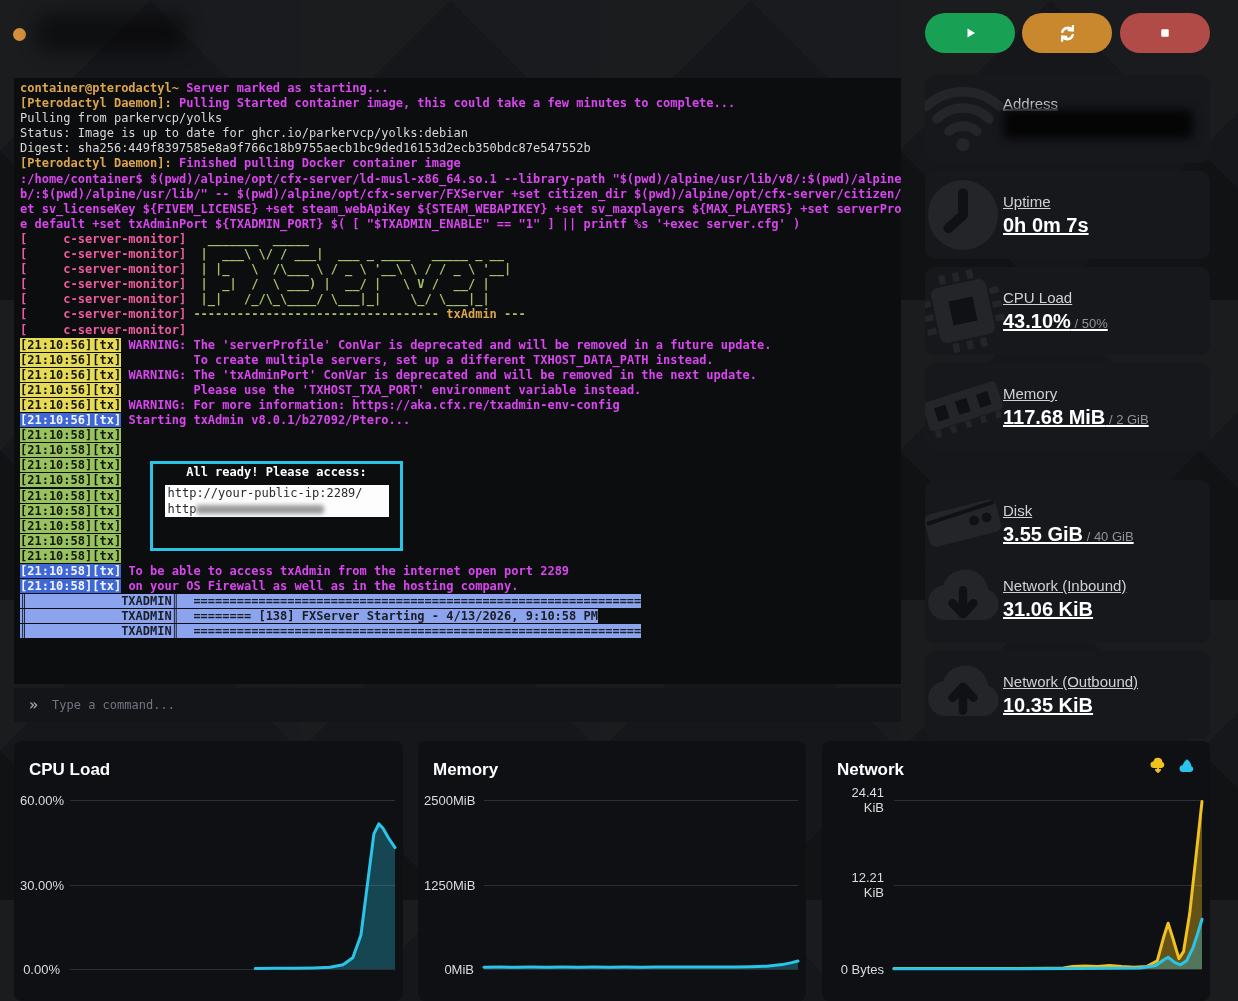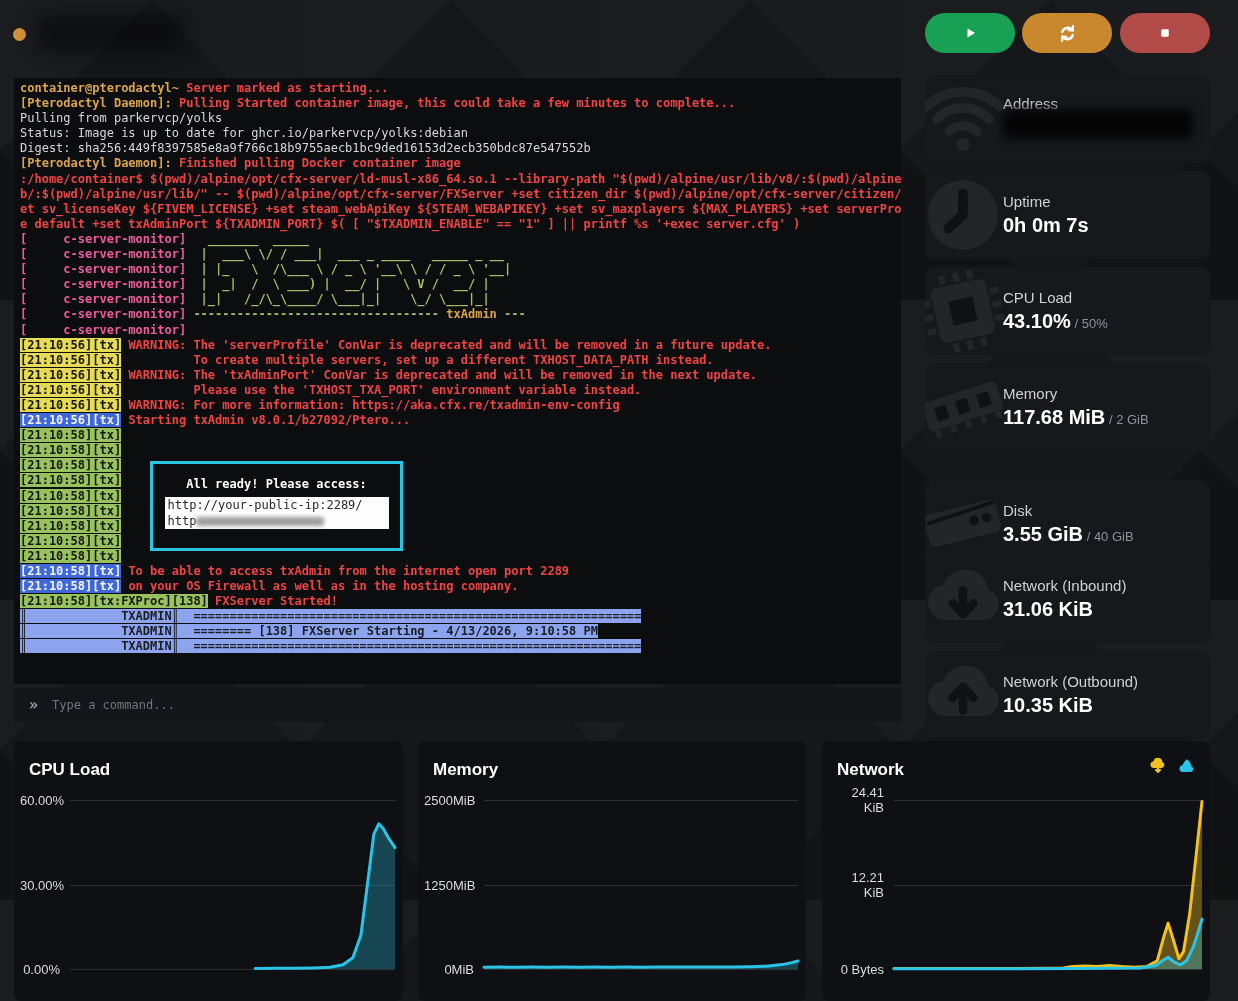--- a/index.html
+++ b/index.html
@@ -24,46 +24,46 @@
   
   .btn { position:absolute; top:13px; width:90px; height:40px; border-radius:20px; border:none; display:flex; align-items:center; justify-content:center; cursor:pointer; }
   .btn.start { left:925px; background:#18a055; }
   .btn.restart { left:1022px; background:#c9882e; }
   .btn.stop { left:1120px; background:#b14b48; }
 
   
   .console { position:absolute; left:14px; top:78px; width:887px; height:606px; background:#0c0d0f; padding:3px 6px 0 6px; overflow:hidden; }
   .ln { white-space:pre; font:12px/15.1px "DejaVu Sans Mono", monospace; color:#d8d8d8; }
   .gold-b { color:#dca54c; font-weight:bold; }
-  .white-b{ color:#ef4444; font-weight:bold;margin-top:34px; }
+  .white-b{ color:#d946ef; font-weight:bold;margin-top:34px; }
   .plain  { color:#d8d8d8; }
   .pink-b { color:#ee5b9e; font-weight:bold; }
   .art    { color:#a6c06a; font-weight:bold; }
   .ts-y   { background:#e7da54; color:#15150f; font-weight:bold; }
   .ts-b   { background:#3e68d8; color:#f5f5f5; font-weight:bold; }
   .ts-g   { background:#98c25e; color:#15170f; font-weight:bold; }
   .txa    { background:#8ca4ee; color:#191d24; font-weight:bold; }
 
-  .ready-box { position:absolute; left:136px; top:383px; width:253px; height:90px; border:3px solid #29c3e6; background:#0c0d0f; padding-top:12px; }
+  .ready-box { position:absolute; left:136px; top:383px; width:253px; height:90px; border:3px solid #29c3e6; background:#0c0d0f; padding-top:0; }
   .rb-title { text-align:center; font:bold 12px/16px "DejaVu Sans Mono", monospace; color:#fff; margin-bottom:5px; }
   .rb-url { background:#fdfdfd; color:#2a2a2a; font:12px/16px "DejaVu Sans Mono", monospace; width:224px; margin:0 auto; padding:0 3px; white-space:pre; }
   .rb-smudge { display:inline-block; width:128px; height:9px; background:#9b9b9b; filter:blur(2px); border-radius:3px; vertical-align:middle; }
 
   
   .cmd-bar { position:absolute; left:14px; top:688px; width:887px; height:34px; background:#141519; display:flex; align-items:center; padding-left:15px; }
   .cmd-chev { color:#9aa0a8; font:bold 15px "DejaVu Sans Mono", monospace; }
   .cmd-input { background:transparent; border:none; outline:none; margin-left:14px; width:700px; font:12px "DejaVu Sans Mono", monospace; color:#d8d8d8; }
   .cmd-input::placeholder { color:#6f7680; }
 
   
   .stat-card { position:absolute; left:925px; width:285px; height:88px; background:#17181c; border-radius:10px; overflow:hidden; }
   .stat-icon { position:absolute; left:-4px; top:2px; width:84px; height:84px; color:#242529; }
   .stat-text { position:absolute; left:78px; top:50%; transform:translateY(-50%); }
-  .stat-label { font-size:15px; color:#cfd1d4; margin-bottom:4px; }
-  .stat-value { font-size:20px; font-weight:bold; color:#fff; }
+  .stat-label { font-size:15px; color:#cfd1d4; margin-bottom:4px;text-decoration:underline; }
+  .stat-value { font-size:20px; font-weight:bold; color:#fff;text-decoration:underline; }
   .stat-limit { font-size:13px; font-weight:normal; color:#8f939a; }
   .addr-redaction { position:absolute; left:78px; top:34px; width:190px; height:30px; background:#050506; filter:blur(5px); border-radius:6px; }
 
   
   .chart-card { position:absolute; top:741px; width:389px; height:260px; background:#0f1013; border-radius:8px; }
   .chart-title { position:absolute; left:15px; top:19px; font-size:17px; font-weight:bold; color:#fff; }
   .grid-line { position:absolute; height:1px; background:#2e2f33; }
   .ytick { position:absolute; font-size:13px; color:#dcdcdc; transform:translateY(-50%); text-align:right; }
   .plot-svg { position:absolute; }
   .net-icons { position:absolute; right:14px; top:16px; display:flex; gap:11px; }
@@ -122,21 +122,20 @@
       <div class="ln"><span class="ts-g">[21:10:58][tx]</span></div>
       <div class="ln"><span class="ts-g">[21:10:58][tx]</span></div>
       <div class="ln"><span class="ts-g">[21:10:58][tx]</span></div>
       <div class="ln"><span class="ts-g">[21:10:58][tx]</span></div>
       <div class="ln"><span class="ts-g">[21:10:58][tx]</span></div>
       <div class="ln"><span class="ts-g">[21:10:58][tx]</span></div>
       <div class="ln"><span class="ts-g">[21:10:58][tx]</span></div>
       <div class="ln"><span class="ts-g">[21:10:58][tx]</span></div>
       <div class="ln"><span class="ts-b">[21:10:58][tx]</span><span class="white-b"> To be able to access txAdmin from the internet open port 2289</span></div>
       <div class="ln"><span class="ts-b">[21:10:58][tx]</span><span class="white-b"> on your OS Firewall as well as in the hosting company.</span></div>
-      <div class="ln"><span class="ts-g">[21:10:58][tx:FXProc][138]</span><span class="white-b"> FXServer Started!</span></div>
       <div class="ln"><span class="txa">║             TXADMIN║  ==============================================================</span></div>
       <div class="ln"><span class="txa">║             TXADMIN║  ======== [138] FXServer Starting - 4/13/2026, 9:10:58 PM</span></div>
       <div class="ln"><span class="txa">║             TXADMIN║  ==============================================================</span></div>
     </div>
   <div class="ready-box">
     <div class="rb-title">All ready! Please access:</div>
     <div class="rb-url">http://your-public-ip:2289/</div>
     <div class="rb-url"><span>http</span><span class="rb-smudge"></span></div>
   </div>
 </div>

